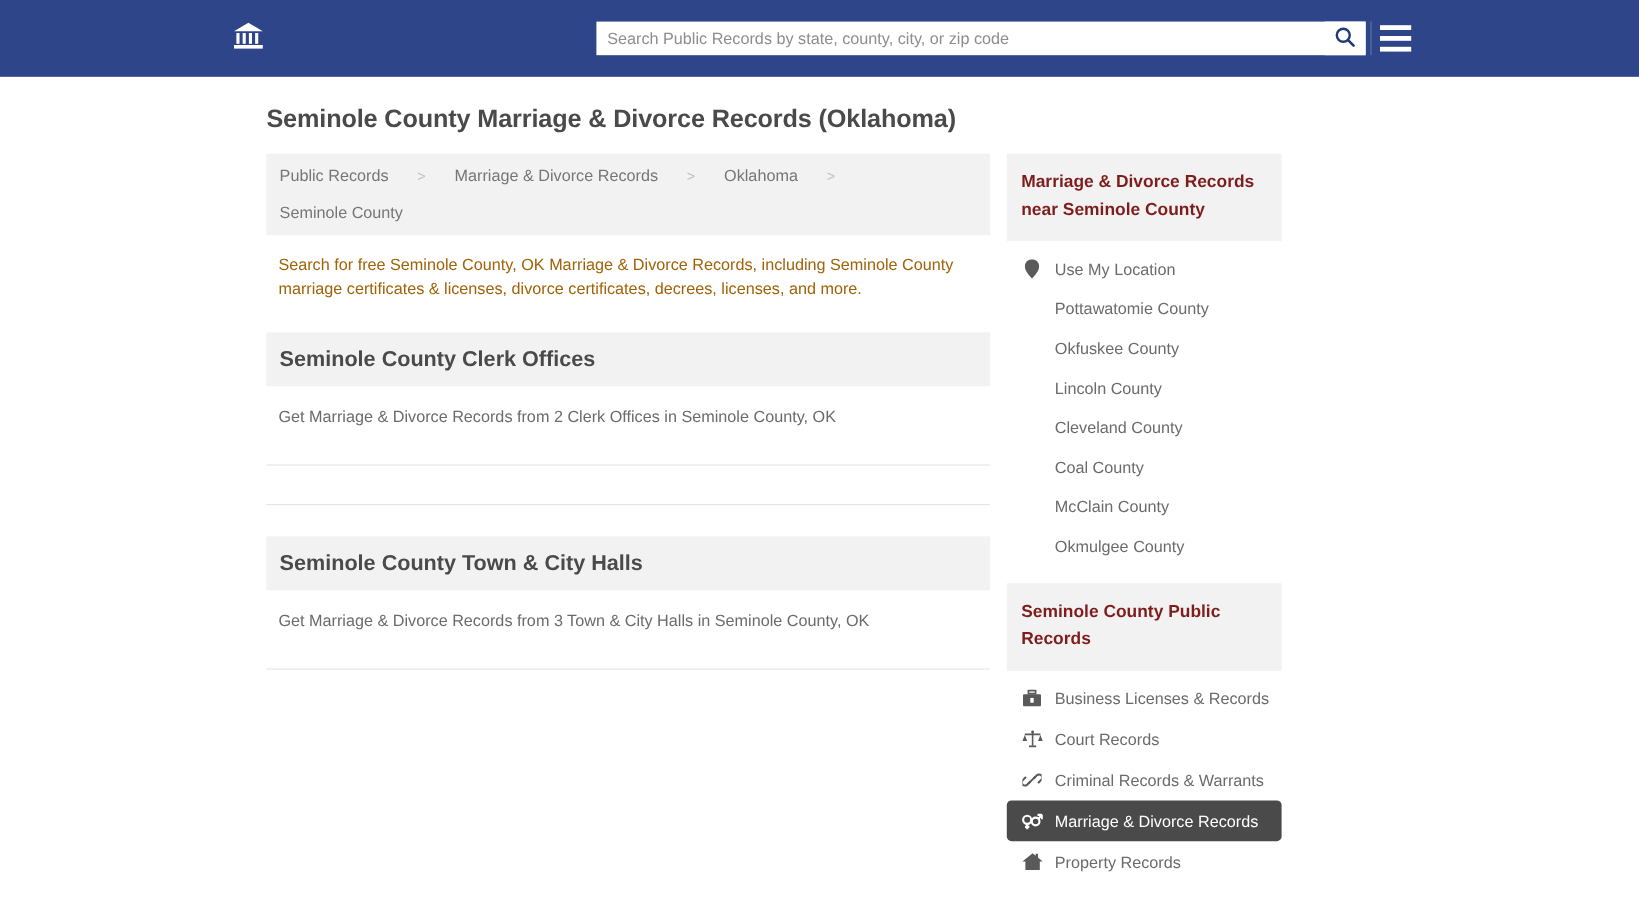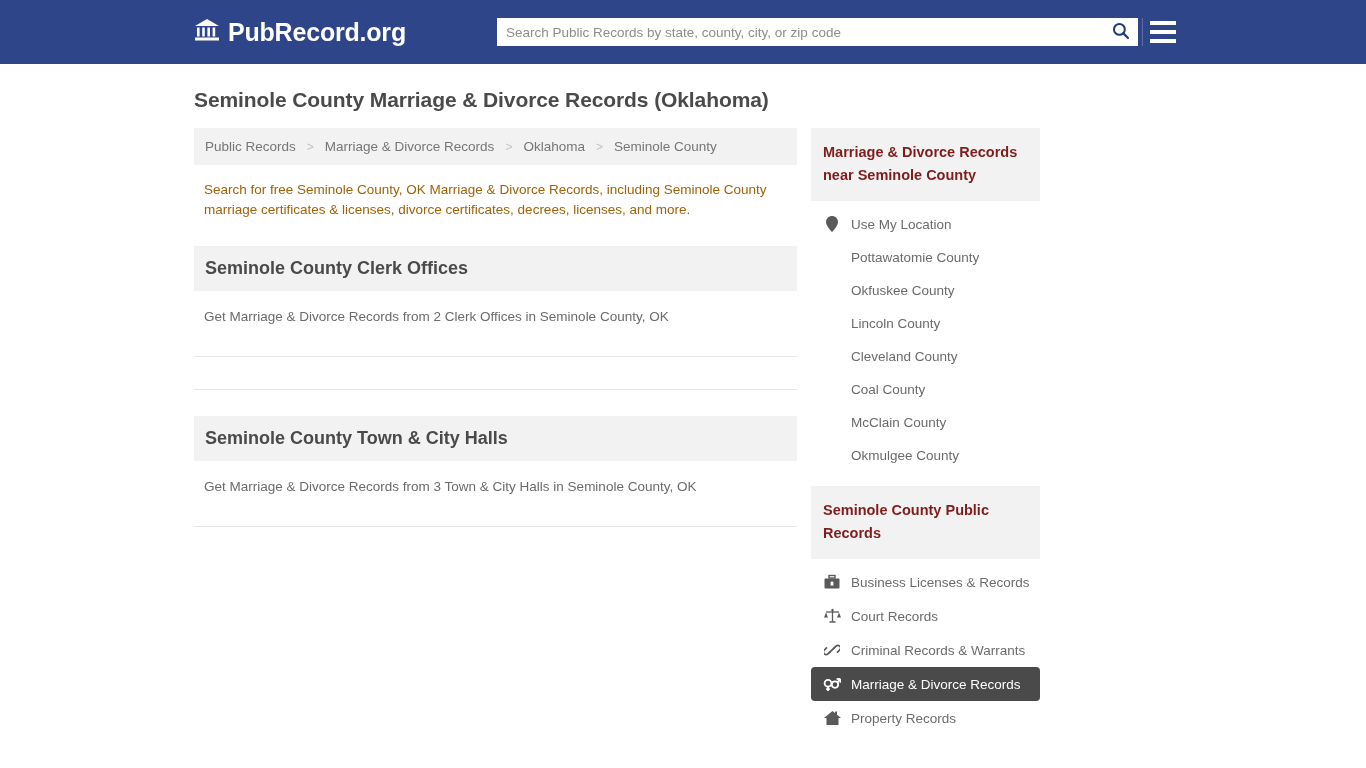--- a/index.html
+++ b/index.html
@@ -93,20 +93,21 @@
     top: -1px;
     width: 1px;
     height: 28px;
     background: #5d6fa6;
   }
 
   
   .page {
     width: 1234px;
     padding: 0 194px 0 194px;
+    margin-left: 28px;
   }
   .page-title {
     font-size: 21px;
     font-weight: bold;
     color: #4a4a4a;
     margin-top: 24px;
     margin-bottom: 16px;
     letter-spacing: -0.1px;
   }
   .columns {
@@ -119,21 +120,21 @@
 
   
   .breadcrumb {
     background: #f2f2f2;
     padding: 11px 11px 11px 11px;
     font-size: 13.5px;
     color: #767676;
     display: flex;
     flex-wrap: wrap;
     align-items: center;
-    gap: 3px;
+    gap: 16px;
   }
   .breadcrumb a {
     color: #767676;
     text-decoration: none;
   }
   .crumb-sep {
     color: #c2c2c2;
     padding: 0 8px;
     font-size: 12px;
   }
@@ -236,21 +237,20 @@
     <span class="logo-icon">
       <svg width="26" height="24" viewBox="0 0 26 24">
         <polygon points="13,1 25,8 1,8" fill="#ffffff"></polygon>
         <rect x="3" y="9.5" width="2.6" height="9" fill="#ffffff"></rect>
         <rect x="8.2" y="9.5" width="2.6" height="9" fill="#ffffff"></rect>
         <rect x="13.4" y="9.5" width="2.6" height="9" fill="#ffffff"></rect>
         <rect x="18.6" y="9.5" width="2.6" height="9" fill="#ffffff"></rect>
         <rect x="1" y="19.5" width="24" height="3" fill="#ffffff"></rect>
       </svg>
     </span>
-    <span class="logo-text">PubRecord.org</span>
   </a>
 
   <div class="search-wrap">
     <input class="search-input" type="text" placeholder="Search Public Records by state, county, city, or zip code" style="">
     <button class="search-btn">
       <span>
         <svg width="18" height="18" viewBox="0 0 18 18">
           <circle cx="7.4" cy="7.4" r="5.4" fill="none" stroke="#1f3a7a" stroke-width="2"></circle>
           <line x1="11.4" y1="11.4" x2="16" y2="16" stroke="#1f3a7a" stroke-width="2.2" stroke-linecap="round"></line>
         </svg>

